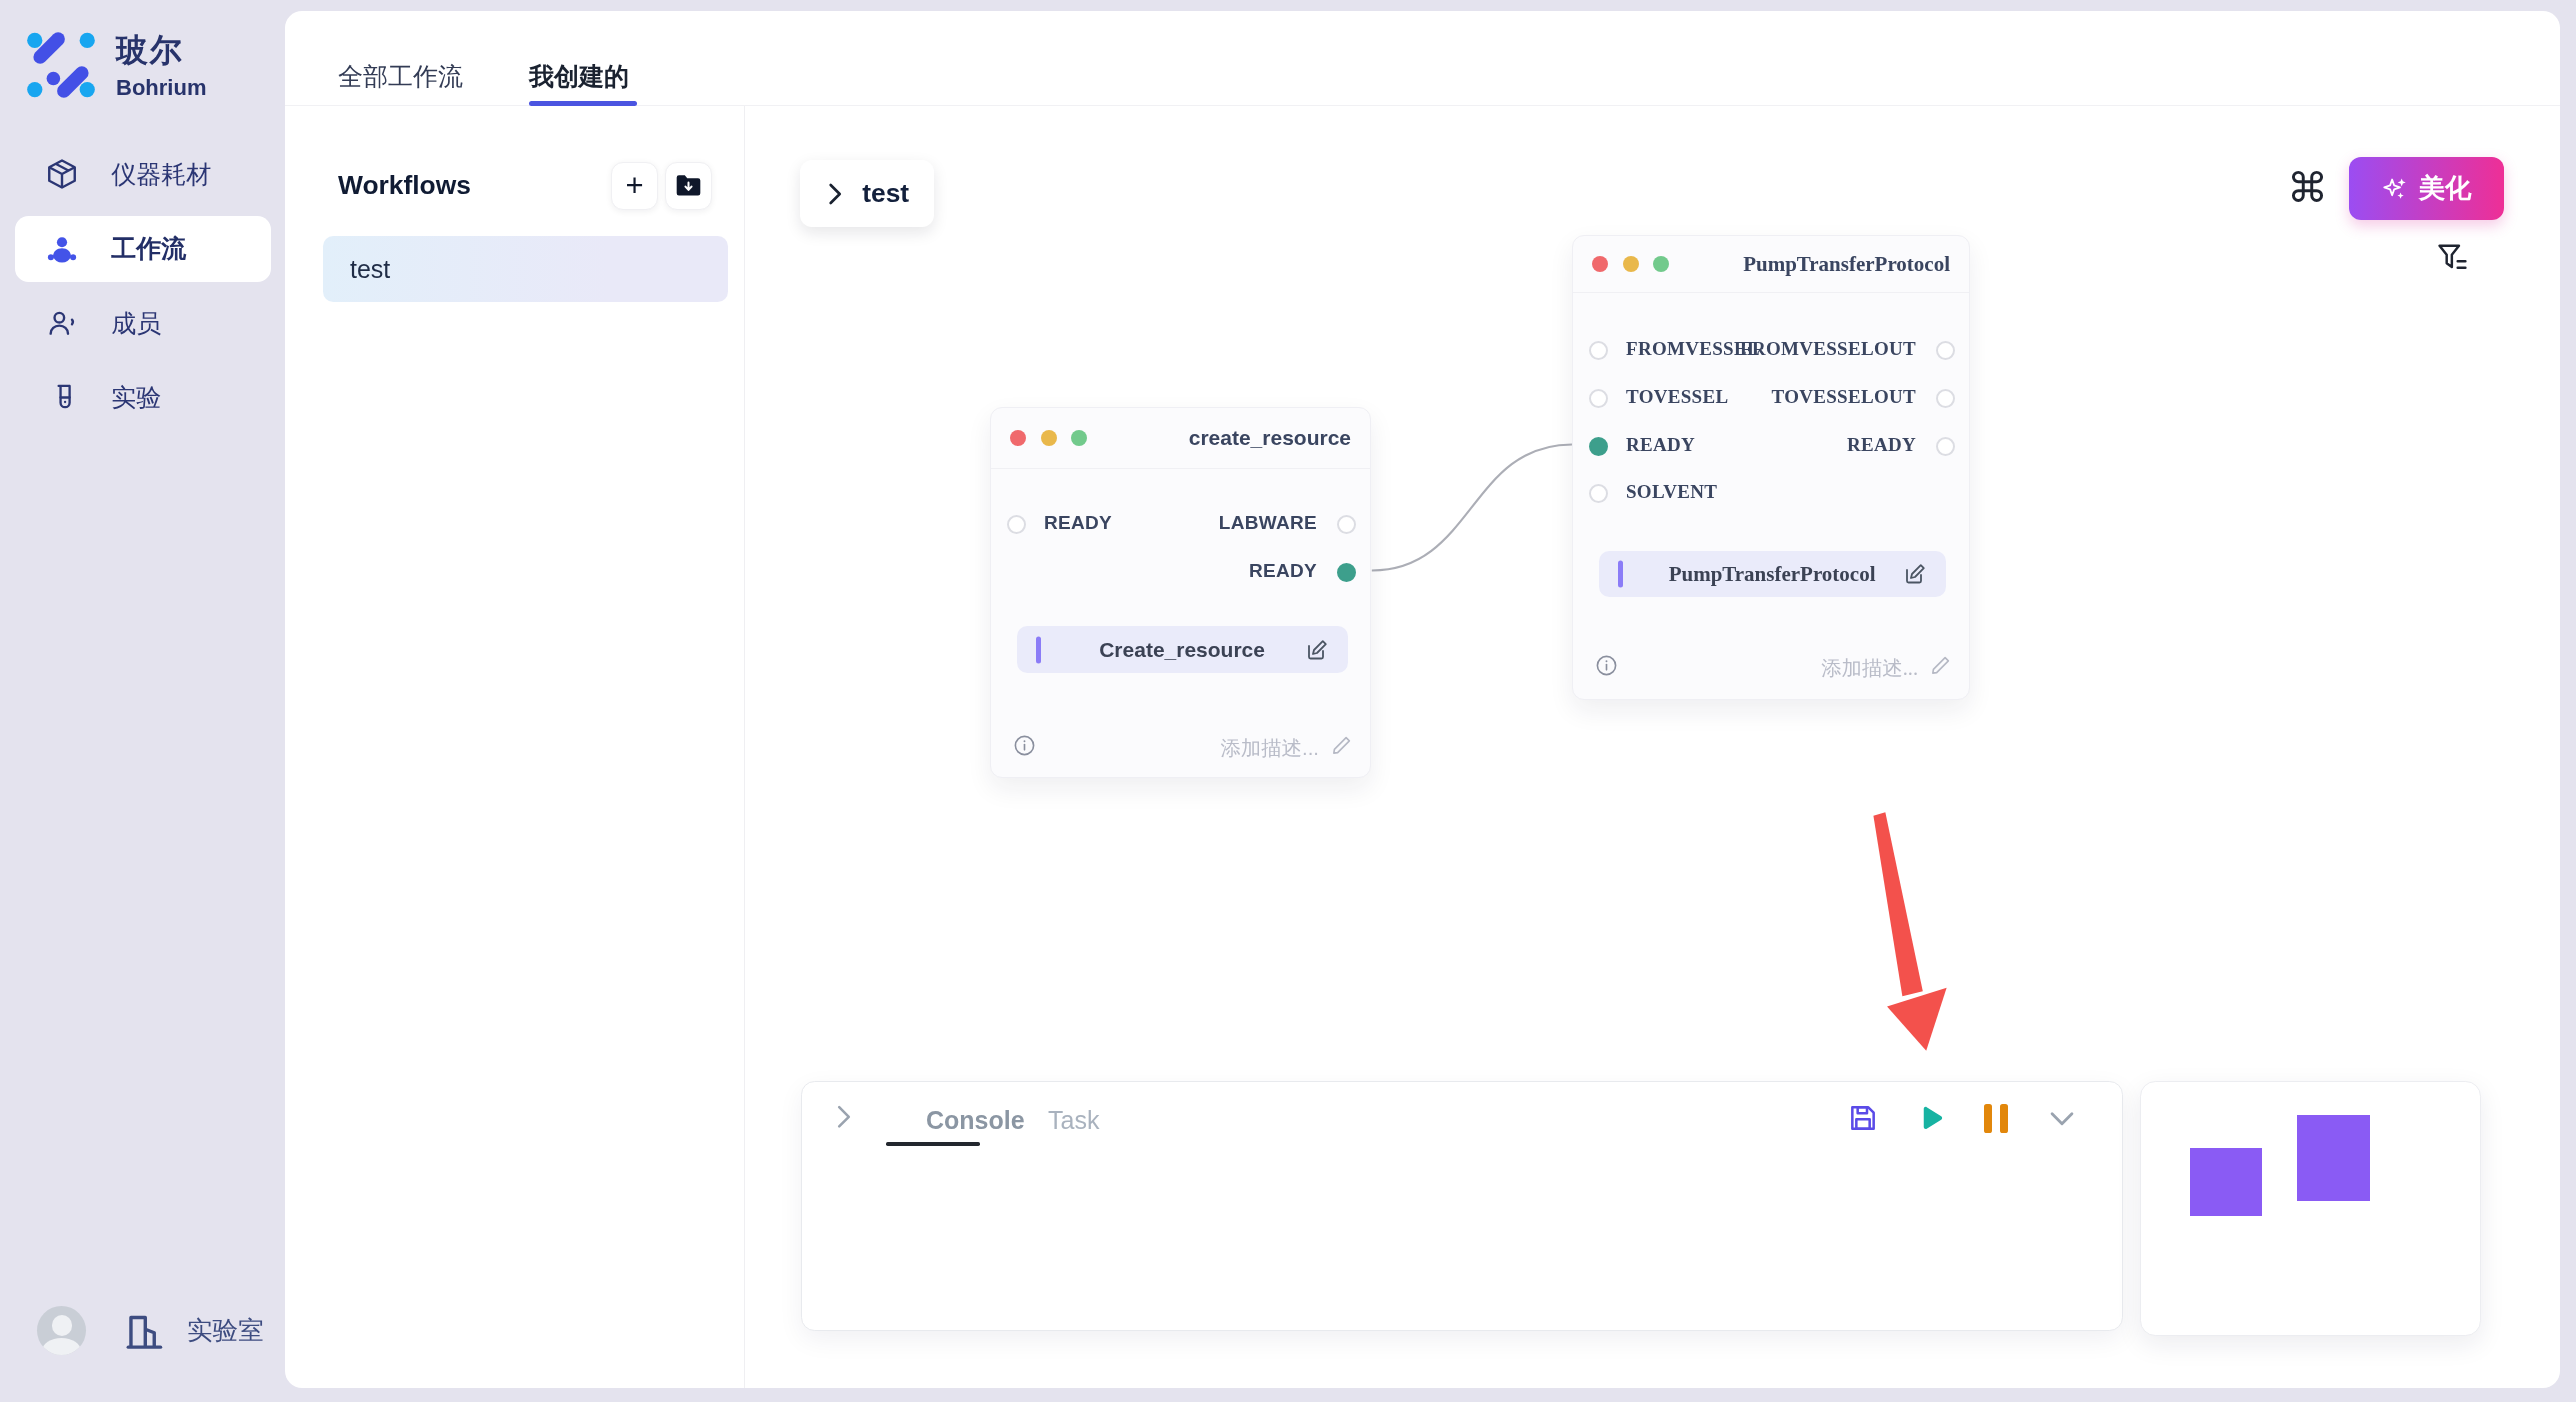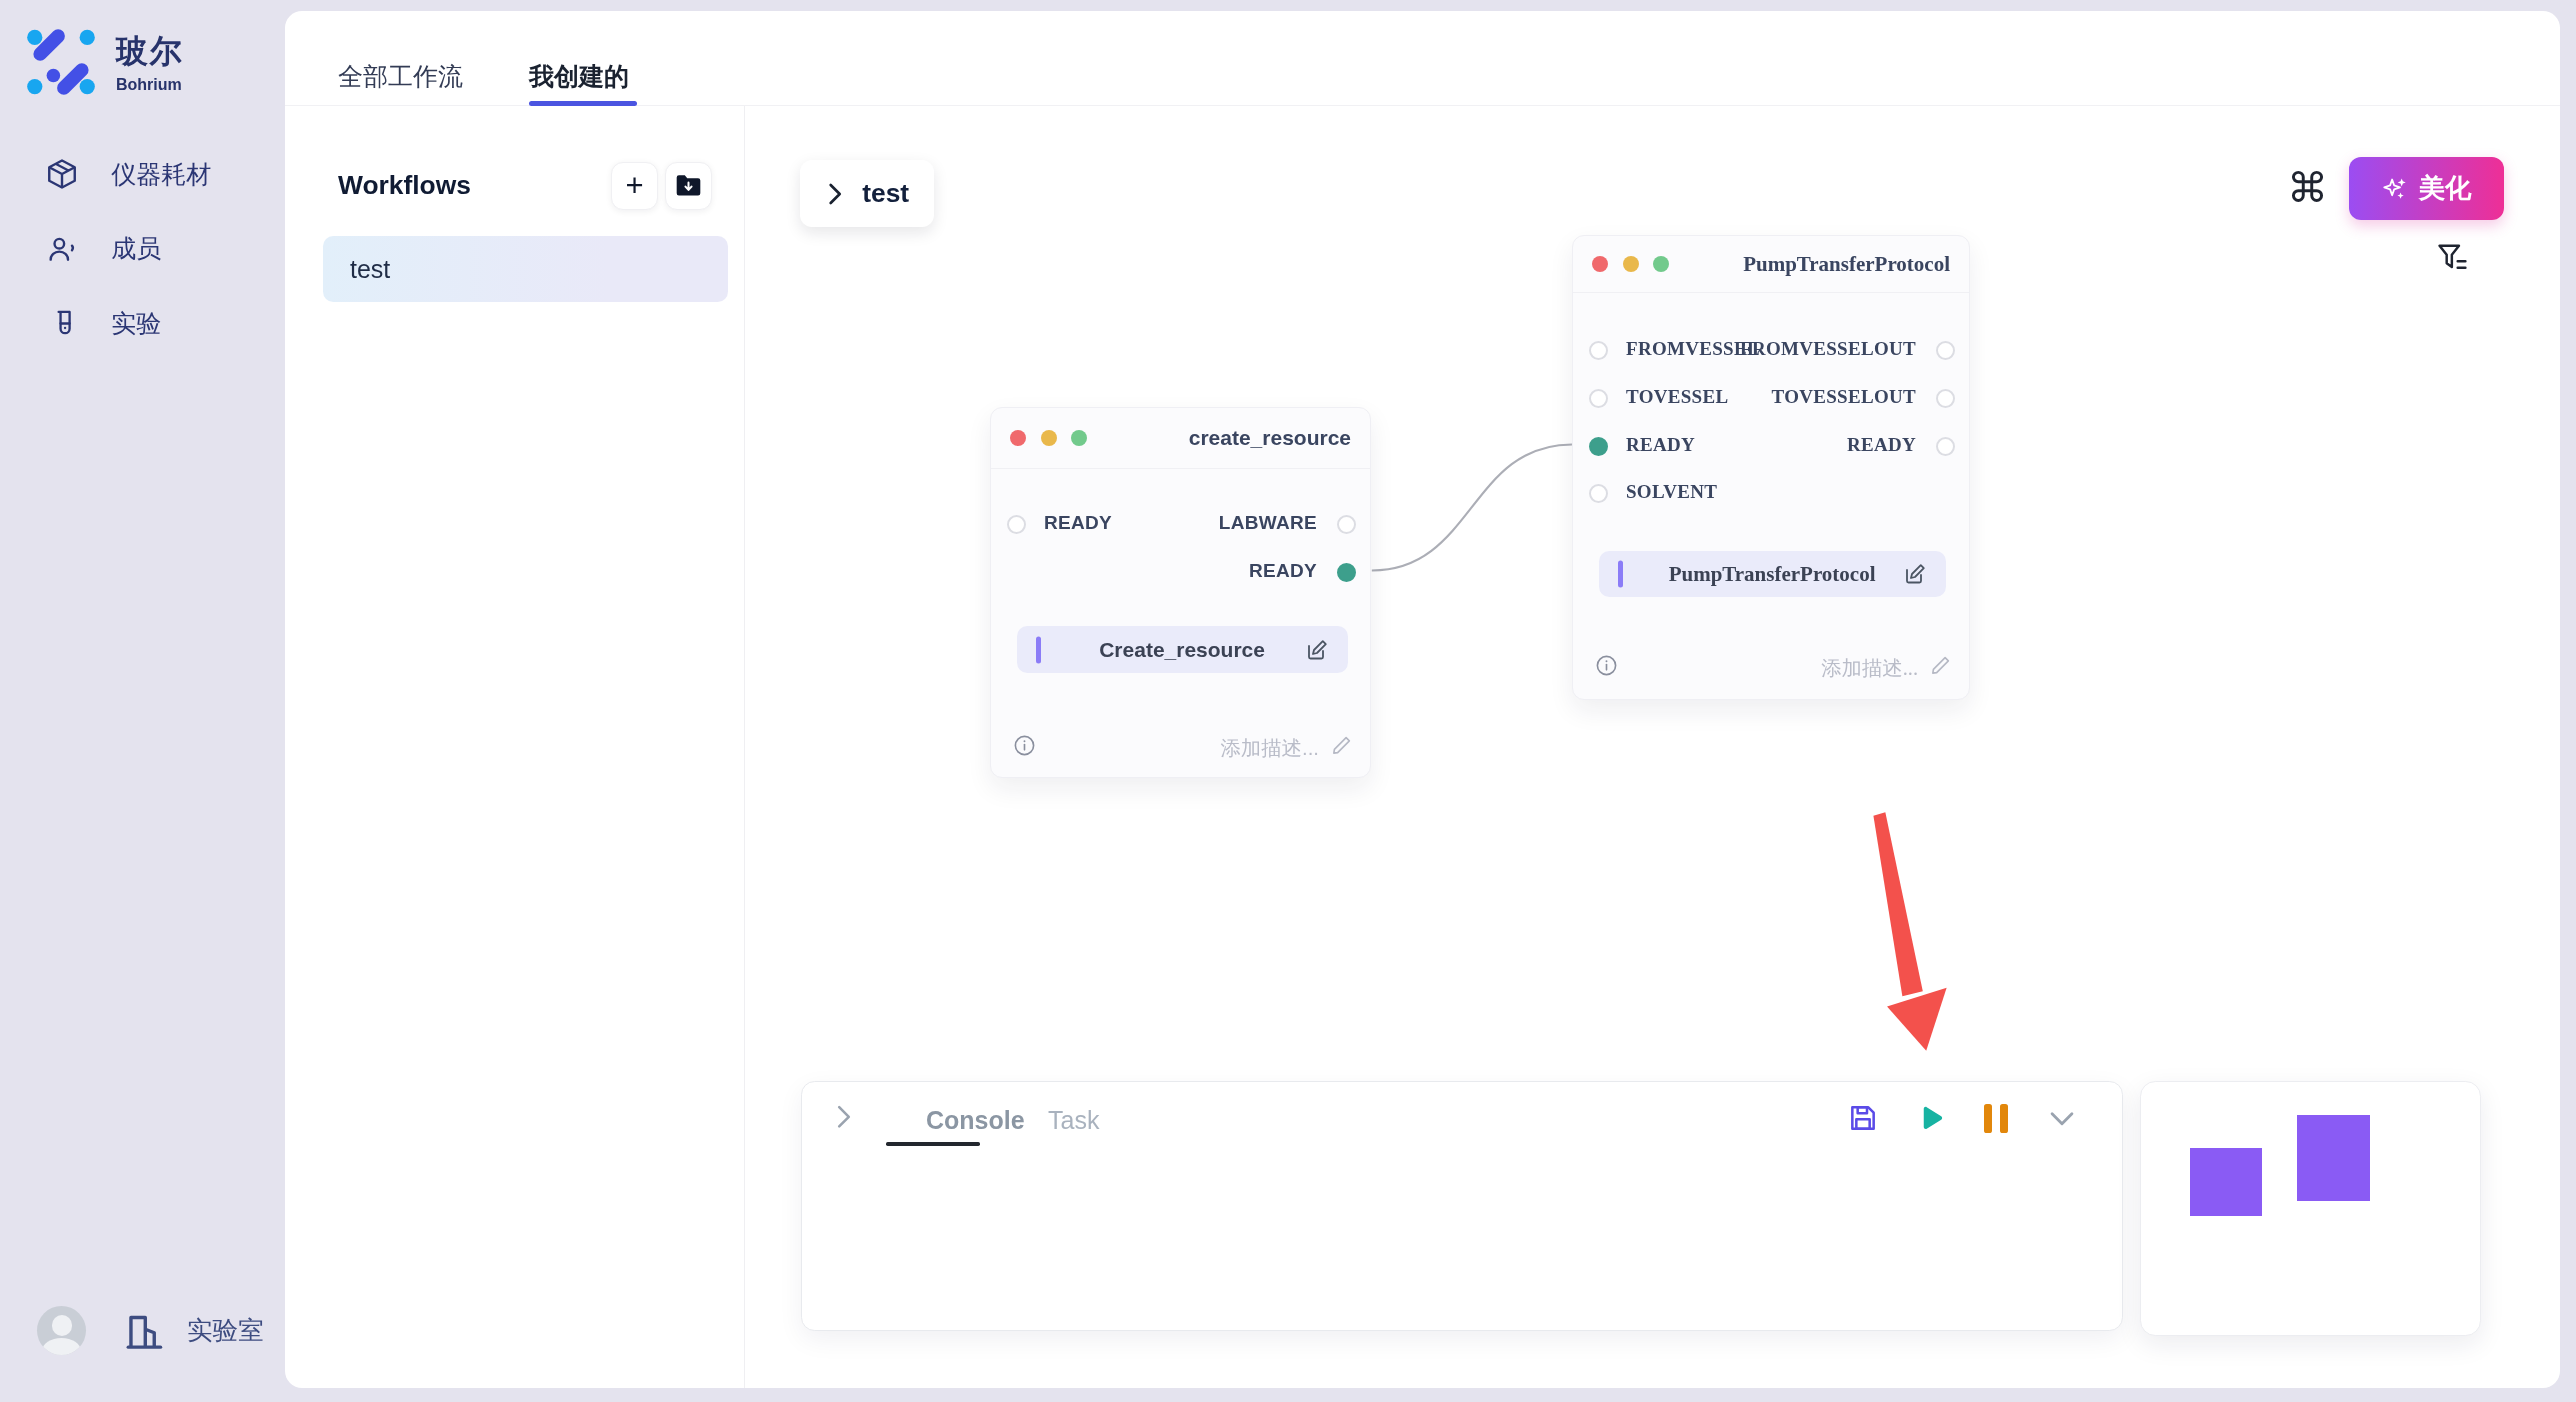--- a/index.html
+++ b/index.html
@@ -10,21 +10,21 @@
     color:#2B3674;
     position:relative;
   }
   svg { display:block; }
 
   
   .sidebar { position:absolute; left:0; top:0; width:331px; height:1402px; }
   .logo { position:absolute; left:27px; top:29px; display:flex; align-items:center; gap:21px; }
   .logo-mark { width:68px; height:66px; }
   .logo-zh { font-size:32px; font-weight:700; color:#27336B; letter-spacing:1.7px; }
-  .logo-en { font-size:16px; font-weight:700; color:#27336B; margin-top:1.7px; }
+  .logo-en { font-size:22px; font-weight:700; color:#27336B; margin-top:1.7px; }
   .nav { position:absolute; left:15.3px; top:141px; width:256px; }
   .nav-item { height:66px; margin-bottom:8.5px; border-radius:13.6px; display:flex; align-items:center; padding-left:29px; cursor:pointer; }
   .nav-item.active { background:#FFFFFF; }
   .nav-icon { width:36px; height:36px; display:flex; align-items:center; justify-content:center; }
   .nav-label { margin-left:31px; font-size:25px; font-weight:500; color:#2B3674; }
   .nav-item.active .nav-label { font-weight:700; color:#222E66; }
   .side-footer { position:absolute; left:37px; top:1306px; display:flex; align-items:center; }
   .avatar { width:49px; height:49px; border-radius:50%; background:#C9CED6; overflow:hidden; position:relative; }
   .avatar:before { content:""; position:absolute; left:14.5px; top:9.4px; width:20.4px; height:20.4px; border-radius:50%; background:#EFF1F4; }
   .avatar:after { content:""; position:absolute; left:5.1px; top:32px; width:39px; height:25.6px; border-radius:50%; background:#EFF1F4; }
@@ -120,20 +120,31 @@
   <div class="nav">
     <div class="nav-item">
       <span class="nav-icon">
         <svg width="34" height="34" viewBox="0 0 24 24" fill="none" stroke="#2B3674" stroke-width="1.7" stroke-linejoin="round">
           <path d="M12 2.5 21 7.2 V16.8 L12 21.5 3 16.8 V7.2 Z"></path>
           <path d="M3 7.2 12 12 21 7.2 M12 12 V21.5 M7.5 4.8 16.5 9.5"></path>
         </svg>
       </span>
       <span class="nav-label">仪器耗材</span>
     </div>
+    <div class="nav-item active">
+      <span class="nav-icon">
+        <svg width="36" height="36" viewBox="0 0 24 24" fill="#4353E8">
+          <circle cx="12" cy="7.5" r="3.4"></circle>
+          <path d="M12 11.5 c3.6 0 6 2.4 6 5.5 a6.5 6.5 0 0 1 -12 0 c0 -3.1 2.4 -5.5 6 -5.5 Z"></path>
+          <circle cx="4.6" cy="17.5" r="2"></circle>
+          <circle cx="19.4" cy="17.5" r="2"></circle>
+        </svg>
+      </span>
+      <span class="nav-label">工作流</span>
+    </div>
     <div class="nav-item">
       <span class="nav-icon">
         <svg width="32" height="32" viewBox="0 0 24 24" fill="none" stroke="#2B3674" stroke-width="1.8" stroke-linecap="round">
           <circle cx="10" cy="8" r="3.6"></circle>
           <path d="M3.5 20 c0-3.6 2.9-6 6.5-6 s6.5 2.4 6.5 6"></path>
           <path d="M19.5 9.5 c.8.9.8 2.3 0 3.4"></path>
         </svg>
       </span>
       <span class="nav-label">成员</span>
     </div>

